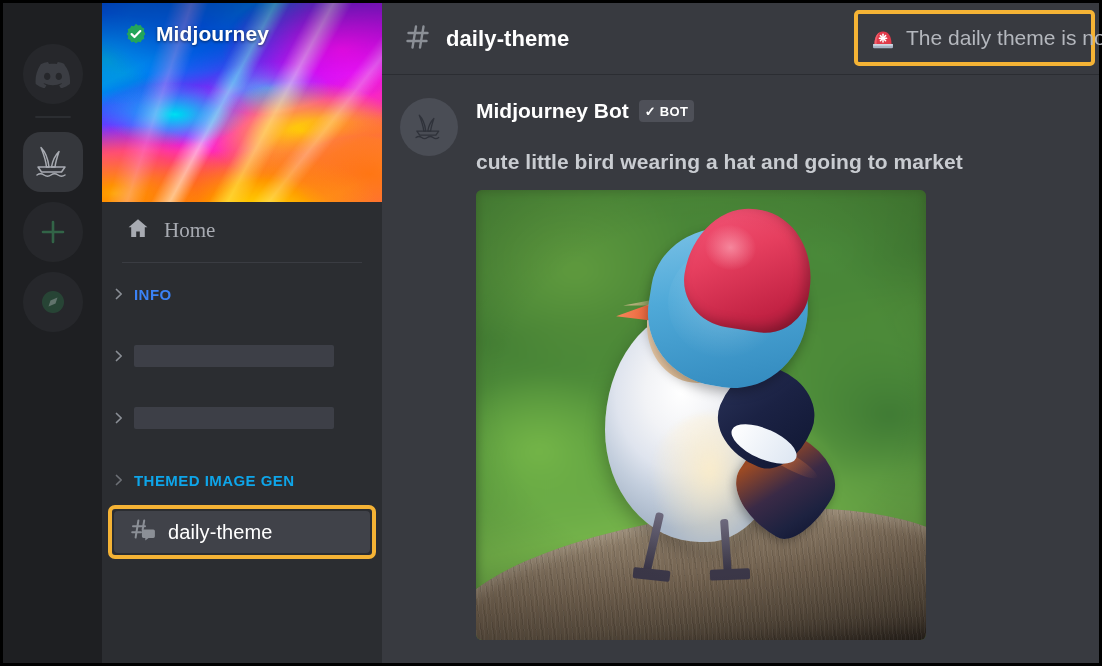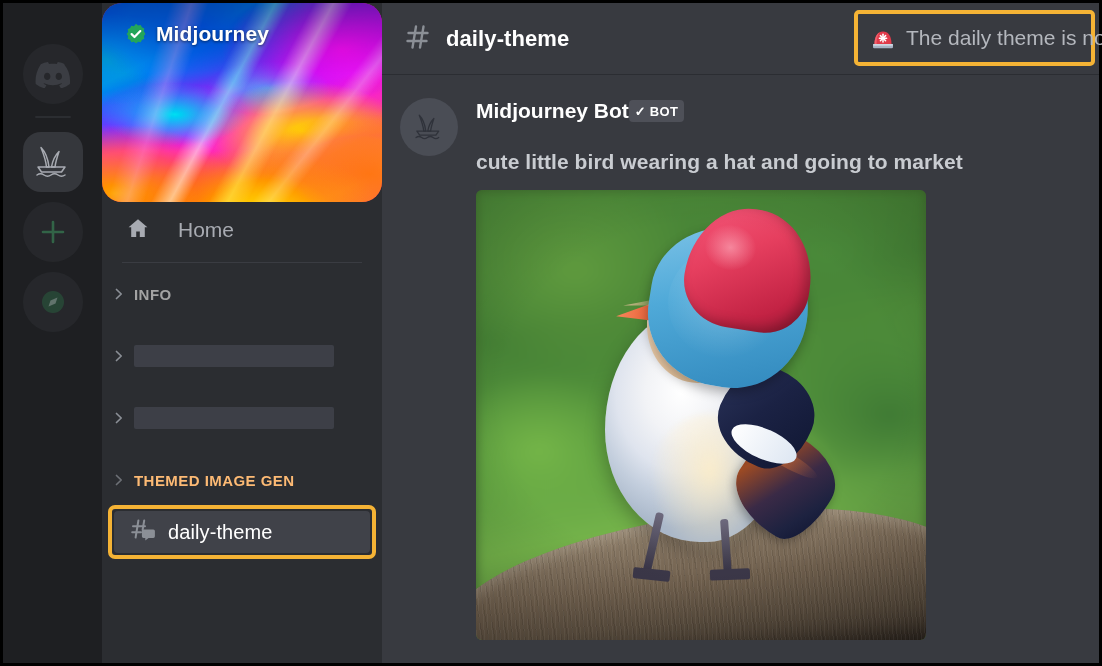--- a/index.html
+++ b/index.html
@@ -77,21 +77,20 @@
     flex-direction: column;
     position: relative;
   }
 
   .server-banner {
     height: 199px;
     position: relative;
     overflow: hidden;
     flex: 0 0 199px;
     background: #be185d;
-    border-radius: 20px;
   }
 
   .banner-art {
     position: absolute;
     inset: -10%;
     background:
       radial-gradient(ellipse 55% 40% at 12% 88%, rgba(255,170,40,.95) 0%, rgba(255,120,60,.55) 45%, rgba(255,120,60,0) 72%),
       radial-gradient(ellipse 50% 34% at 52% 96%, rgba(255,205,40,.95) 0%, rgba(250,150,60,.5) 50%, rgba(250,150,60,0) 78%),
       radial-gradient(ellipse 46% 34% at 88% 80%, rgba(255,120,70,.9) 0%, rgba(235,80,120,.5) 48%, rgba(235,80,120,0) 76%),
       radial-gradient(ellipse 42% 30% at 68% 62%, rgba(255,230,60,.85) 0%, rgba(255,180,40,0) 70%),
@@ -138,24 +137,25 @@
     color: #fff;
     font-size: 21px;
     font-weight: bold;
     letter-spacing: .1px;
     text-shadow: 0 1px 3px rgba(0,0,0,.55);
   }
 
   .home-row {
     display: flex;
     align-items: center;
-    gap: 28px;
+    gap: 14px;
     padding: 0 0 0 24px;
     height: 56px;
     flex: 0 0 56px;
+    font-family: Liberation Serif, serif;
   }
   .home-label {
     color: #a8abb2;
     font-size: 21px;
     font-weight: 500;
   }
 
   .sidebar-divider {
     height: 1px;
     background: #3a3c42;
@@ -177,26 +177,26 @@
     margin-bottom: 32px;
   }
   .chevron {
     width: 10px; height: 10px;
     flex: 0 0 10px;
     display: flex;
     align-items: center;
     justify-content: center;
   }
   .cat-name {
-    color: #a3a3a3;
+    color: #3b82f6;
     font-size: 15px;
     font-weight: bold;
     letter-spacing: .45px;
   }
-  .cat-name.dim { color: #fdba74; text-align: right; }
+  .cat-name.dim { color: #0ea5e9; text-align: right; }
   .cat-redacted {
     height: 22px;
     width: 200px;
     background: #3d3f47;
     border-radius: 2px;
   }
 
   .channel-highlight-wrap {
     position: relative;
     margin: -22px 0 0 0;
@@ -300,21 +300,21 @@
     display: flex;
     align-items: center;
     justify-content: center;
     margin-top: 2px;
   }
   .msg-body { min-width: 0; flex: 1; }
 
   .msg-header {
     display: flex;
     align-items: center;
-    gap: 0;
+    gap: 10px;
     height: 30px;
   }
   .author {
     color: #fff;
     font-size: 21px;
     font-weight: bold;
   }
   .bot-badge {
     background: #4e5058;
     border-radius: 4px;

